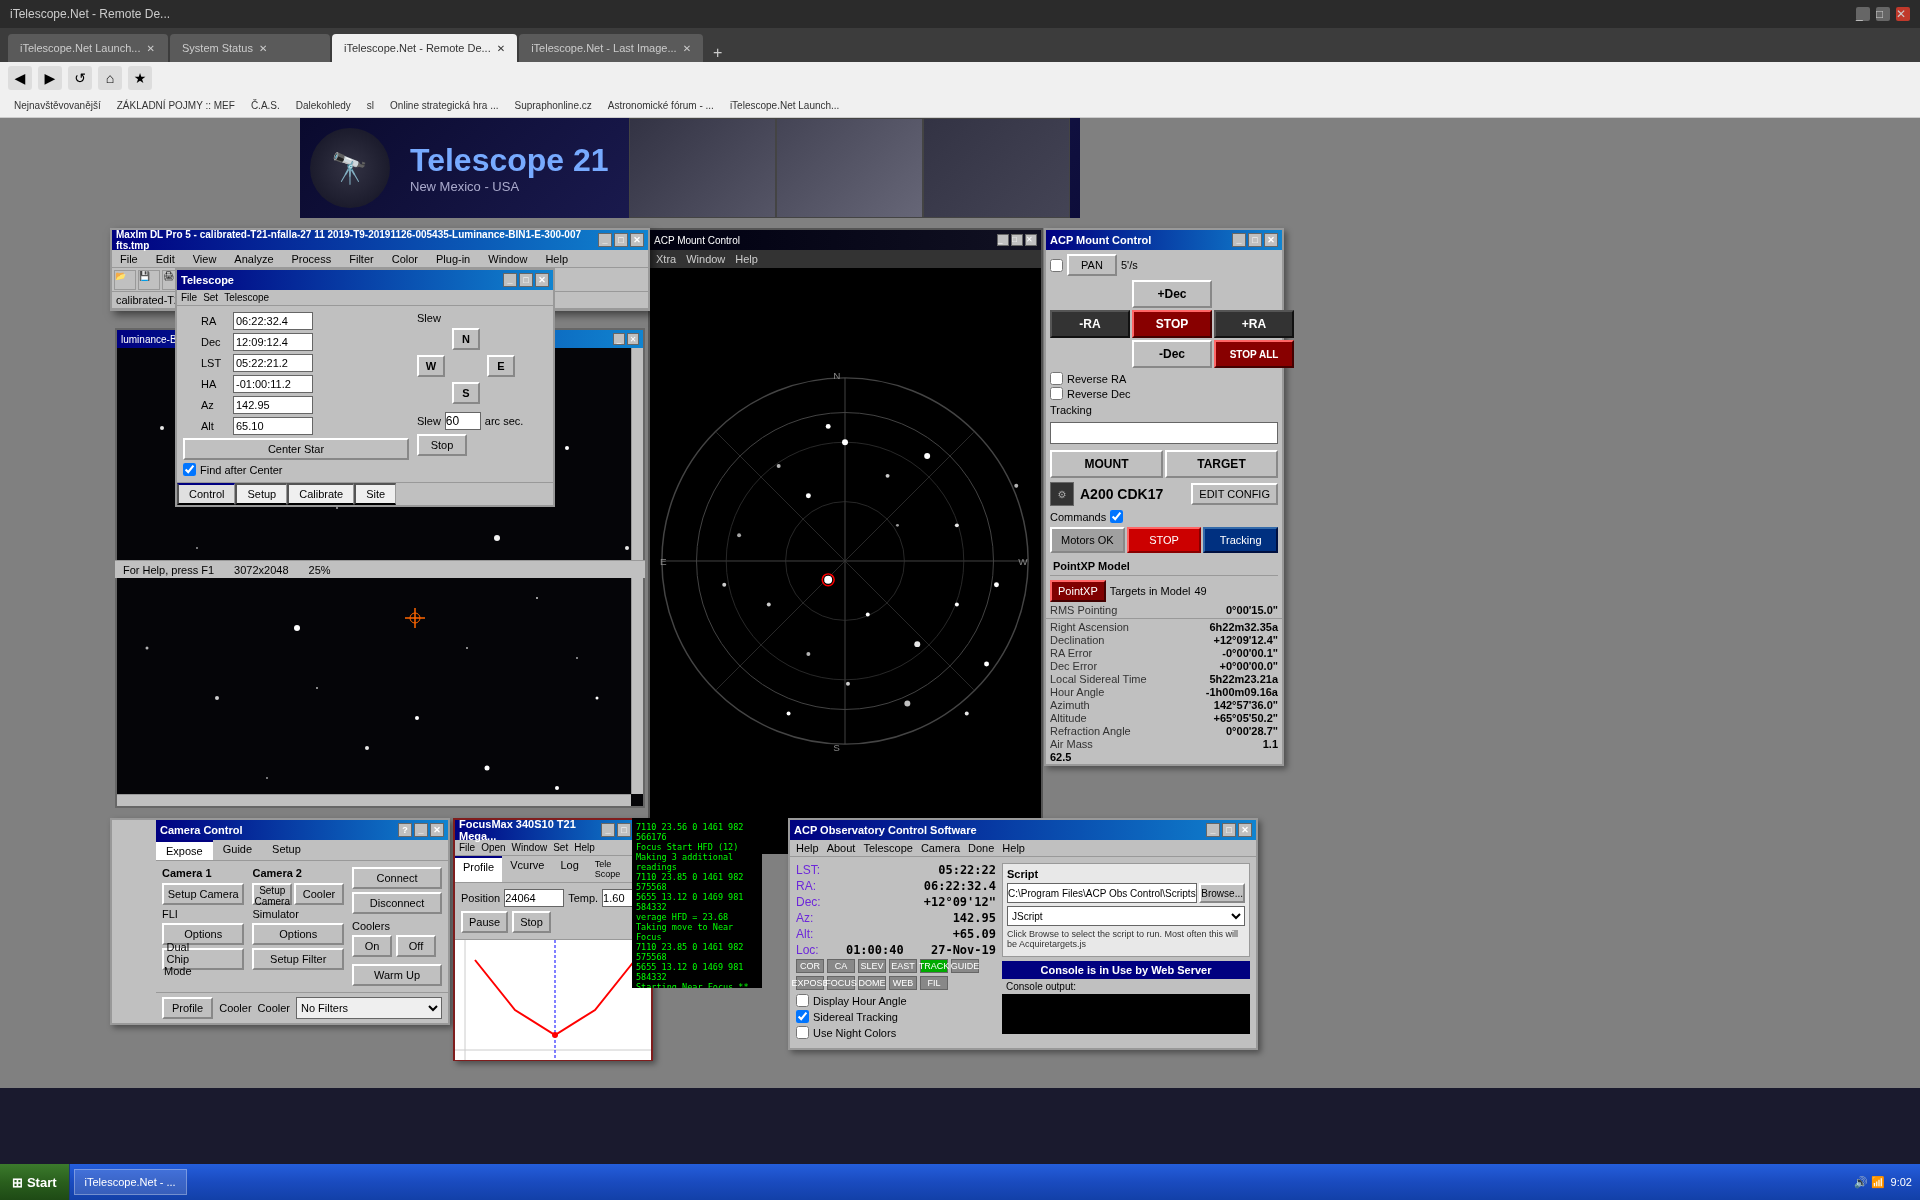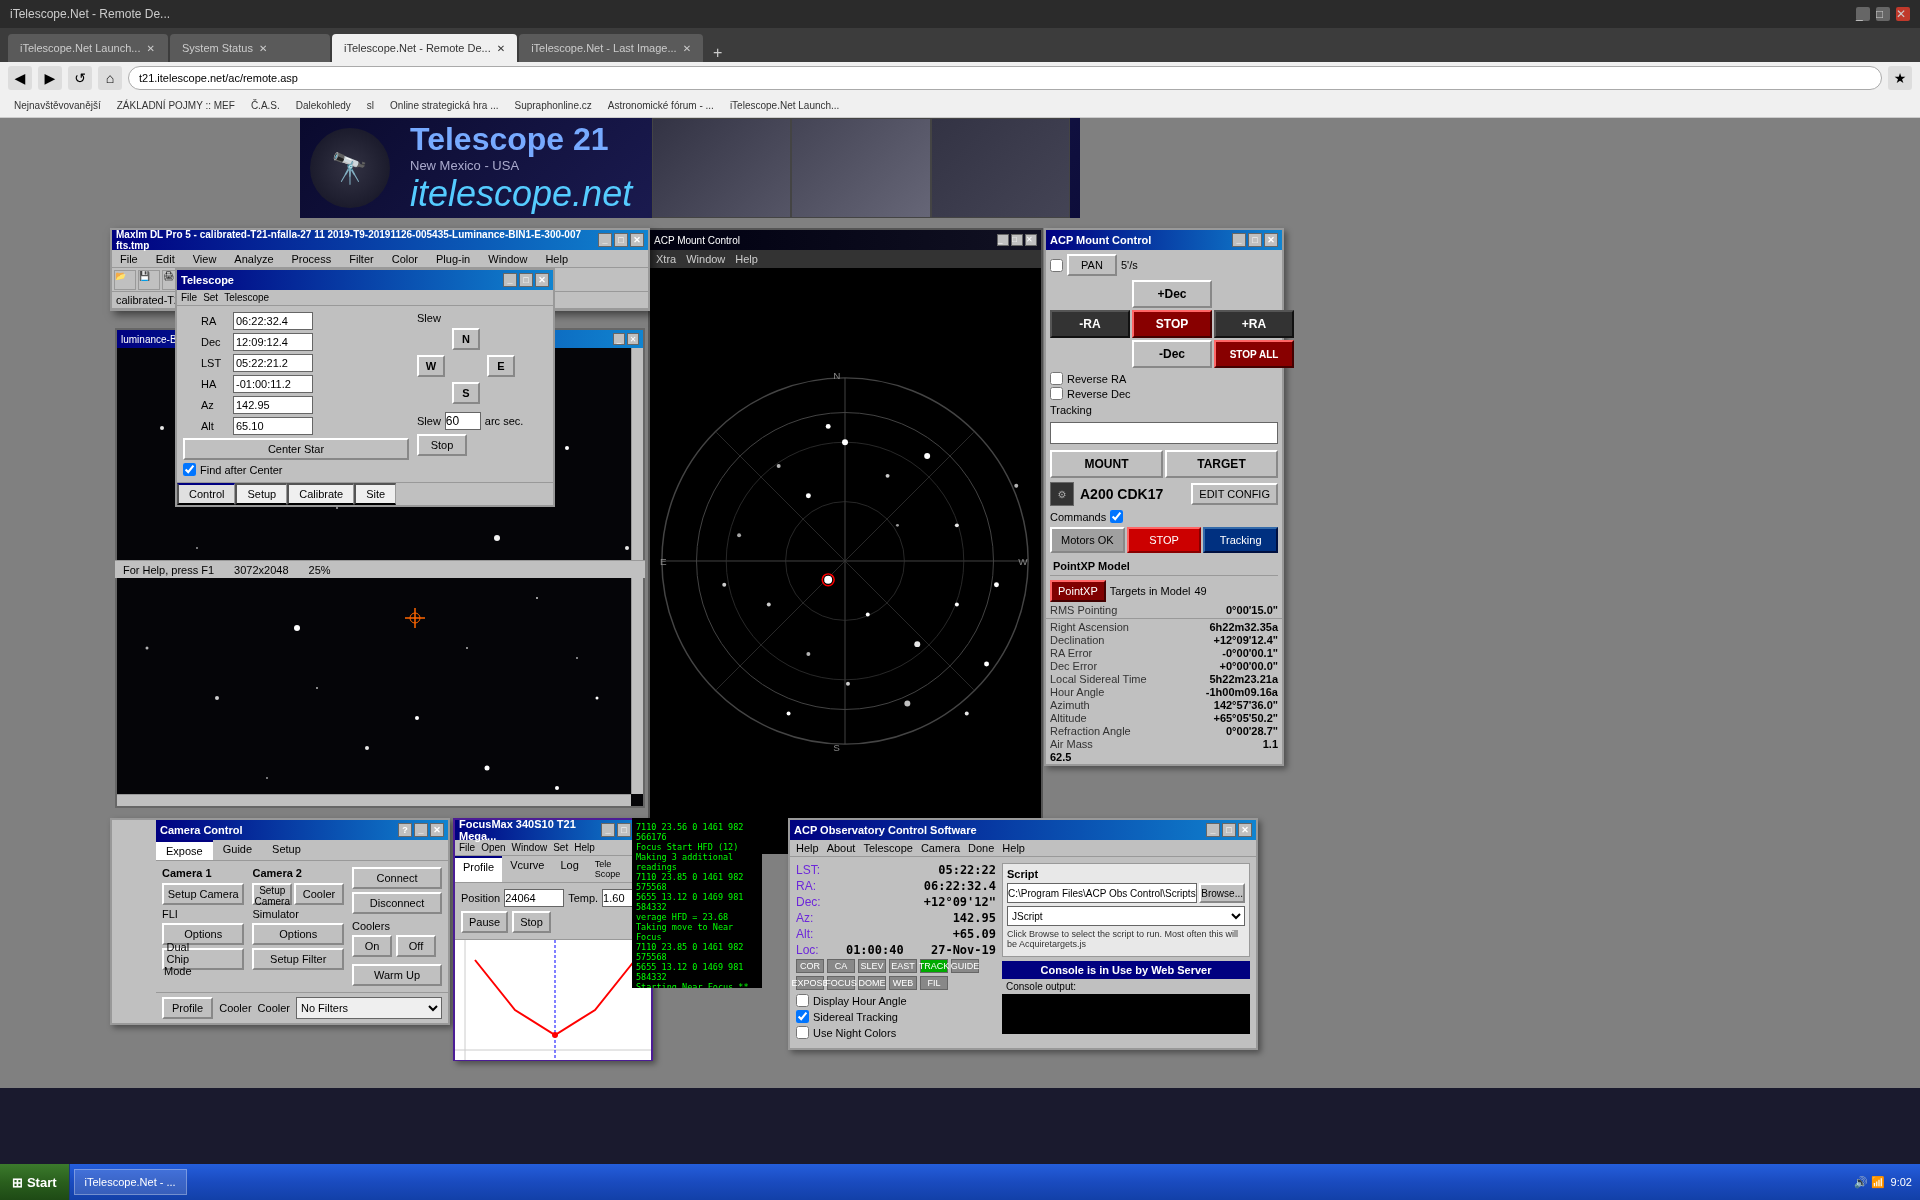--- a/index.html
+++ b/index.html
@@ -88,21 +88,21 @@
     .cam-tab.active { background: white; border-top: 2px solid #000080; }
     .cam-body { display: flex; padding: 6px; gap: 8px; }
     .cam-col { flex: 1; }
     .cam-label { font-size: 11px; font-weight: bold; margin-bottom: 4px; }
     .cam-btn { width: 100%; height: 22px; background: #c0c0c0; border: 2px solid; border-color: #fff #888 #888 #fff; font-size: 11px; cursor: pointer; margin-bottom: 3px; }
     .cooler-on { background: #c0c0c0; border: 2px solid; border-color: #fff #888 #888 #fff; width: 40px; height: 22px; cursor: pointer; font-size: 11px; }
     .cooler-off { background: #c0c0c0; border: 2px solid; border-color: #fff #888 #888 #fff; width: 40px; height: 22px; cursor: pointer; font-size: 11px; }
     .warm-up { width: 100%; height: 22px; background: #c0c0c0; border: 2px solid; border-color: #fff #888 #888 #fff; cursor: pointer; font-size: 11px; margin-top: 4px; }
 
     
-    .focusmax { position: absolute; top: 700px; left: 442px; width: 200px; background: #c0c0c0; border: 2px solid #4c1d95; box-shadow: 3px 3px 6px rgba(0,0,0,0.4); }
+    .focusmax { position: absolute; top: 700px; left: 442px; width: 200px; background: #c0c0c0; border: 2px solid #7f1d1d; box-shadow: 3px 3px 6px rgba(0,0,0,0.4); }
     .focus-tab { padding: 3px 8px; font-size: 11px; cursor: pointer; }
     .focus-tab.active { background: white; border-top: 2px solid #000080; }
     .focus-body { padding: 6px; }
     .focus-row { display: flex; gap: 4px; margin-bottom: 4px; align-items: center; }
     .focus-label { font-size: 11px; }
     .focus-input { width: 60px; height: 18px; border: 1px solid #666; font-size: 11px; }
     .focus-pause { height: 22px; background: #c0c0c0; border: 2px solid; border-color: #fff #888 #888 #fff; font-size: 11px; cursor: pointer; padding: 0 6px; }
     .focus-stop { height: 22px; background: #c0c0c0; border: 2px solid; border-color: #fff #888 #888 #fff; font-size: 11px; cursor: pointer; padding: 0 6px; }
 
     
@@ -175,21 +175,20 @@
       <span>iTelescope.Net - Last Image...</span>
       <span class="tab-close">✕</span>
     </div>
     <span class="tab-add">+</span>
   </div>
   <div class="browser-nav">
     <button class="nav-btn">◀</button>
     <button class="nav-btn">▶</button>
     <button class="nav-btn">↺</button>
     <button class="nav-btn">⌂</button>
-    <input class="url-bar" type="text" value="t21.itelescope.net/ac/remote.asp" style="">
     <button class="nav-btn">★</button>
   </div>
   <div class="bookmarks-bar">
     <span class="bookmark">Nejnavštěvovanější</span>
     <span class="bookmark">ZÁKLADNÍ POJMY :: MEF</span>
     <span class="bookmark">Č.A.S.</span>
     <span class="bookmark">Dalekohledy</span>
     <span class="bookmark">sl</span>
     <span class="bookmark">Online strategická hra ...</span>
     <span class="bookmark">Supraphonline.cz</span>
@@ -198,21 +197,20 @@
   </div>
 </div>
 
 <div class="main-content" style="position:relative; height:970px; background: #808080;">
 
   <div class="banner">
     <div class="banner-telescope-img">🔭</div>
     <div class="banner-text">
       <div style="font-size:32px; color:#7af; font-weight:bold;">Telescope <span>21</span></div>
       <div style="font-size:13px; color:#aac;">New Mexico - USA</div>
-      <div style="font-size:36px; color:#5cf; font-style:italic;">itelescope.net</div>
     </div>
     <div style="flex:1; height:100px; background:#222; display:flex;">
       <div style="flex:1; background:linear-gradient(135deg,#334,#556); border:1px solid #444;"></div>
       <div style="flex:1; background:linear-gradient(135deg,#445,#667); border:1px solid #444;"></div>
       <div style="flex:1; background:linear-gradient(135deg,#334,#445); border:1px solid #444;"></div>
     </div>
   </div>
 
   <div class="maxim-window" style="top:110px; left:110px; width:540px; z-index:10;">
     <div class="window-titlebar">

